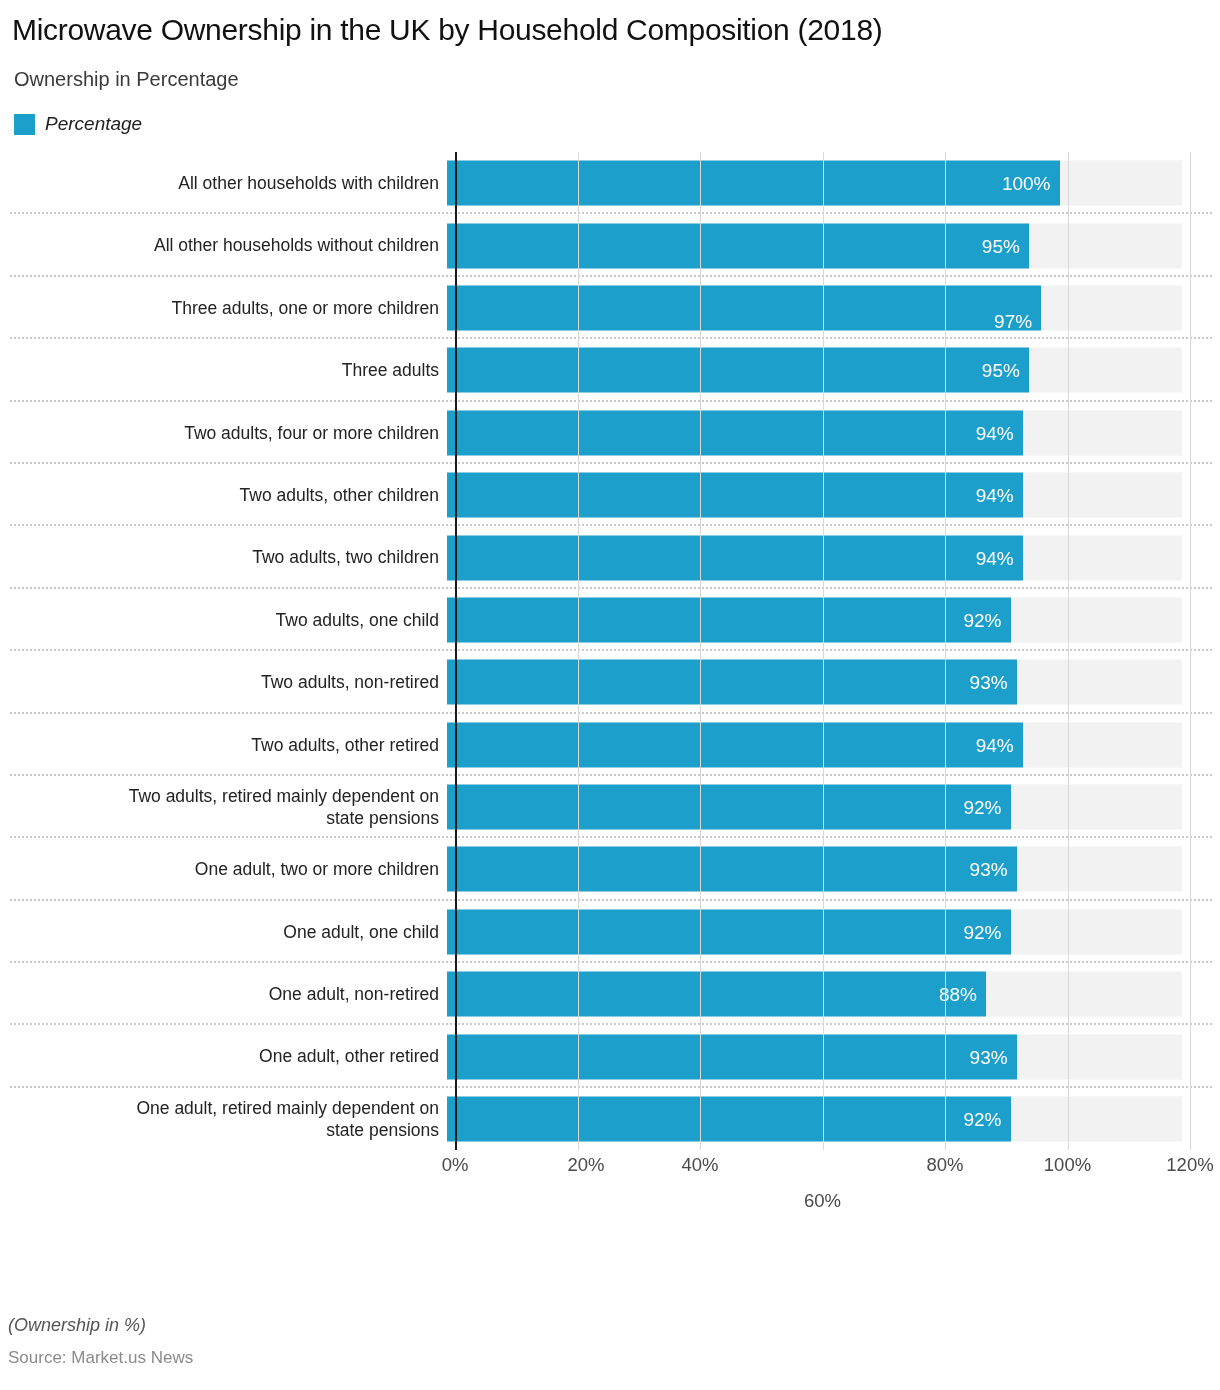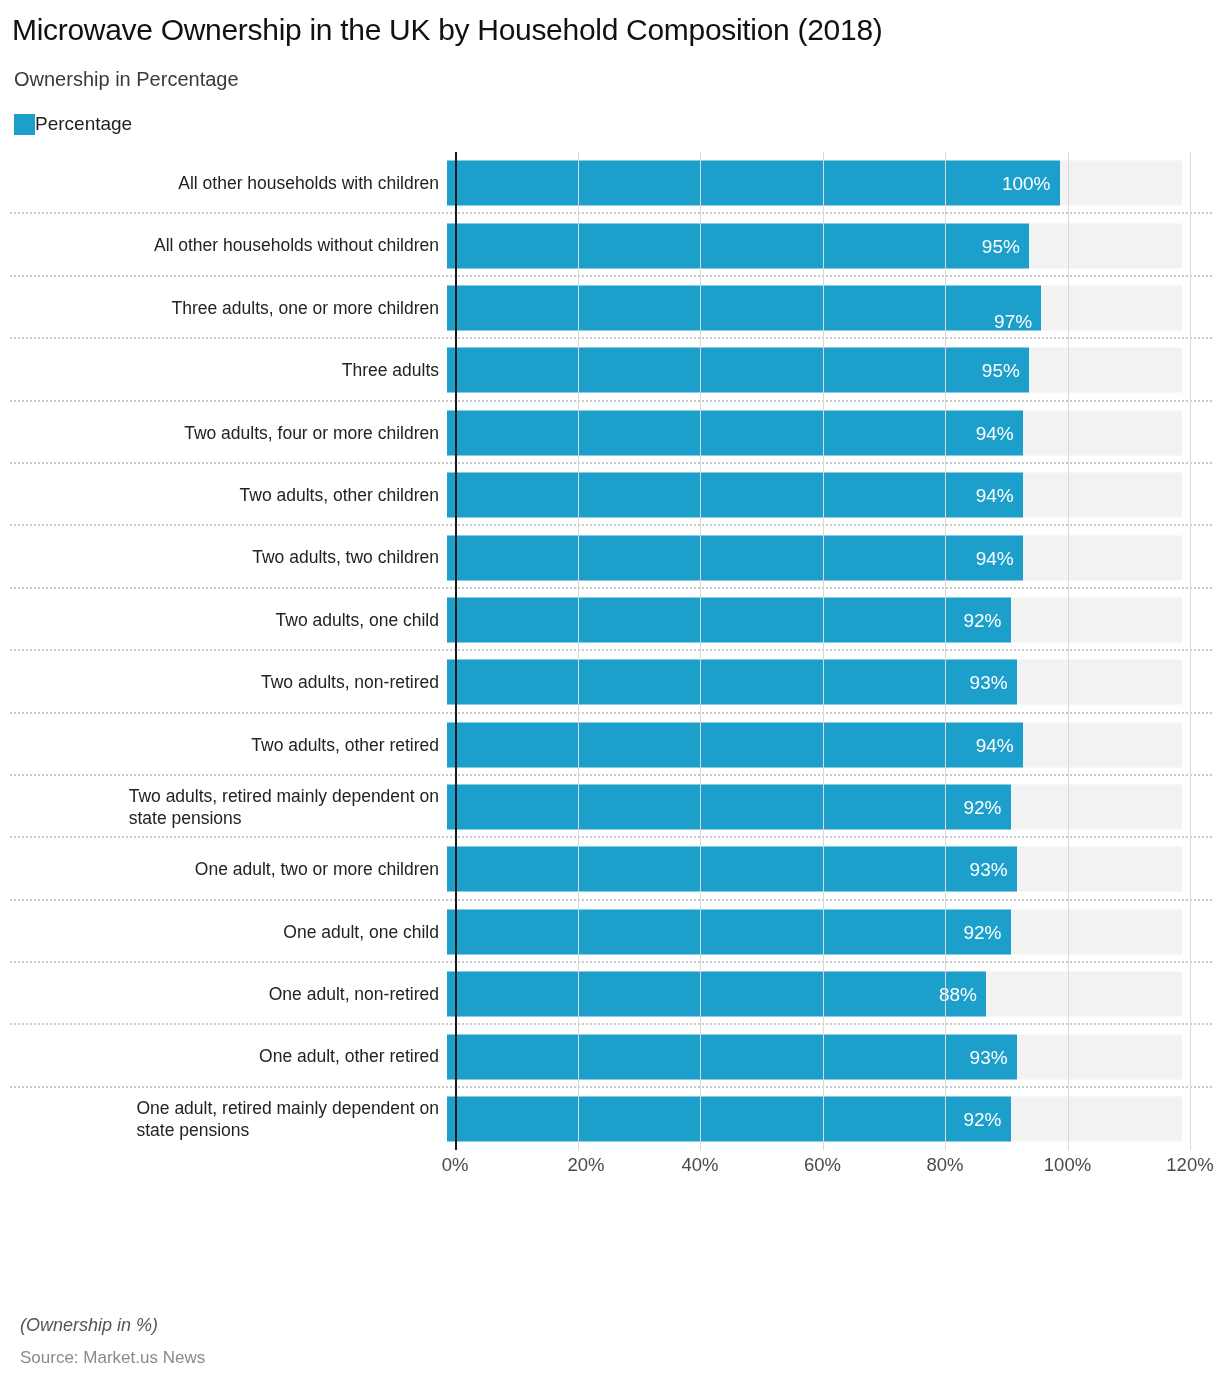--- a/index.html
+++ b/index.html
@@ -32,20 +32,22 @@
     font-weight: normal;
     color: #3a3a3a;
     margin: 20px 0 3px 2px;
   }
 
   
   .legend {
     display: flex;
     align-items: center;
     margin: 22px 0 0 14px;
+    gap: 10px;
+    font-style: italic;
   }
   .legend-swatch {
     width: 21px;
     height: 21px;
     background: #1d9fcb;
     display: block;
   }
   .legend-label {
     font-size: 19px;
     color: #222222;
@@ -77,20 +79,21 @@
     border-bottom: 2px dotted #c9c9c9;
   }
   .cat-label {
     width: 447px;
     flex: 0 0 447px;
     padding-right: 8px;
     box-sizing: border-box;
     display: flex;
     align-items: center;
     justify-content: flex-end;
+    text-align: right;
     font-size: 17.5px;
     line-height: 1.28;
     color: #232323;
     white-space: pre-line;
   }
   .track-wrap {
     position: relative;
     flex: 1 1 auto;
     display: flex;
     align-items: center;
@@ -161,21 +164,21 @@
     top: 0;
     transform: translateX(-50%);
     font-size: 18.5px;
     color: #4a4a4a;
     white-space: nowrap;
   }
 
   
   .footer {
     position: absolute;
-    left: 20px;
+    left: 8px;
     bottom: 22px;
   }
   .footer-note {
     font-size: 18px;
     font-style: italic;
     color: #545454;
     margin-bottom: 12px;
   }
   .footer-source {
     font-size: 17px;
@@ -367,21 +370,21 @@
       <div class="gridline" style="left: 612.5px;"></div>
       <div class="gridline" style="left: 735px;"></div>
     </div>
   <div class="axis-line"></div>
 </div>
 
 <div class="xaxis" id="xaxis">
     <div class="xtick" style="left: 455px;">0%</div>
     <div class="xtick" style="left: 586px;">20%</div>
     <div class="xtick" style="left: 700px;">40%</div>
-    <div class="xtick" style="left: 822.5px;">60%</div>
+    <div class="xtick" style="left: 822.5px; margin-top: 36px;">60%</div>
     <div class="xtick" style="left: 945px;">80%</div>
     <div class="xtick" style="left: 1067.5px;">100%</div>
     <div class="xtick" style="left: 1190px;">120%</div>
   </div>
 
 <div class="footer">
   <div class="footer-note">(Ownership in %)</div>
   <div class="footer-source">Source: Market.us News</div>
 </div>
 

